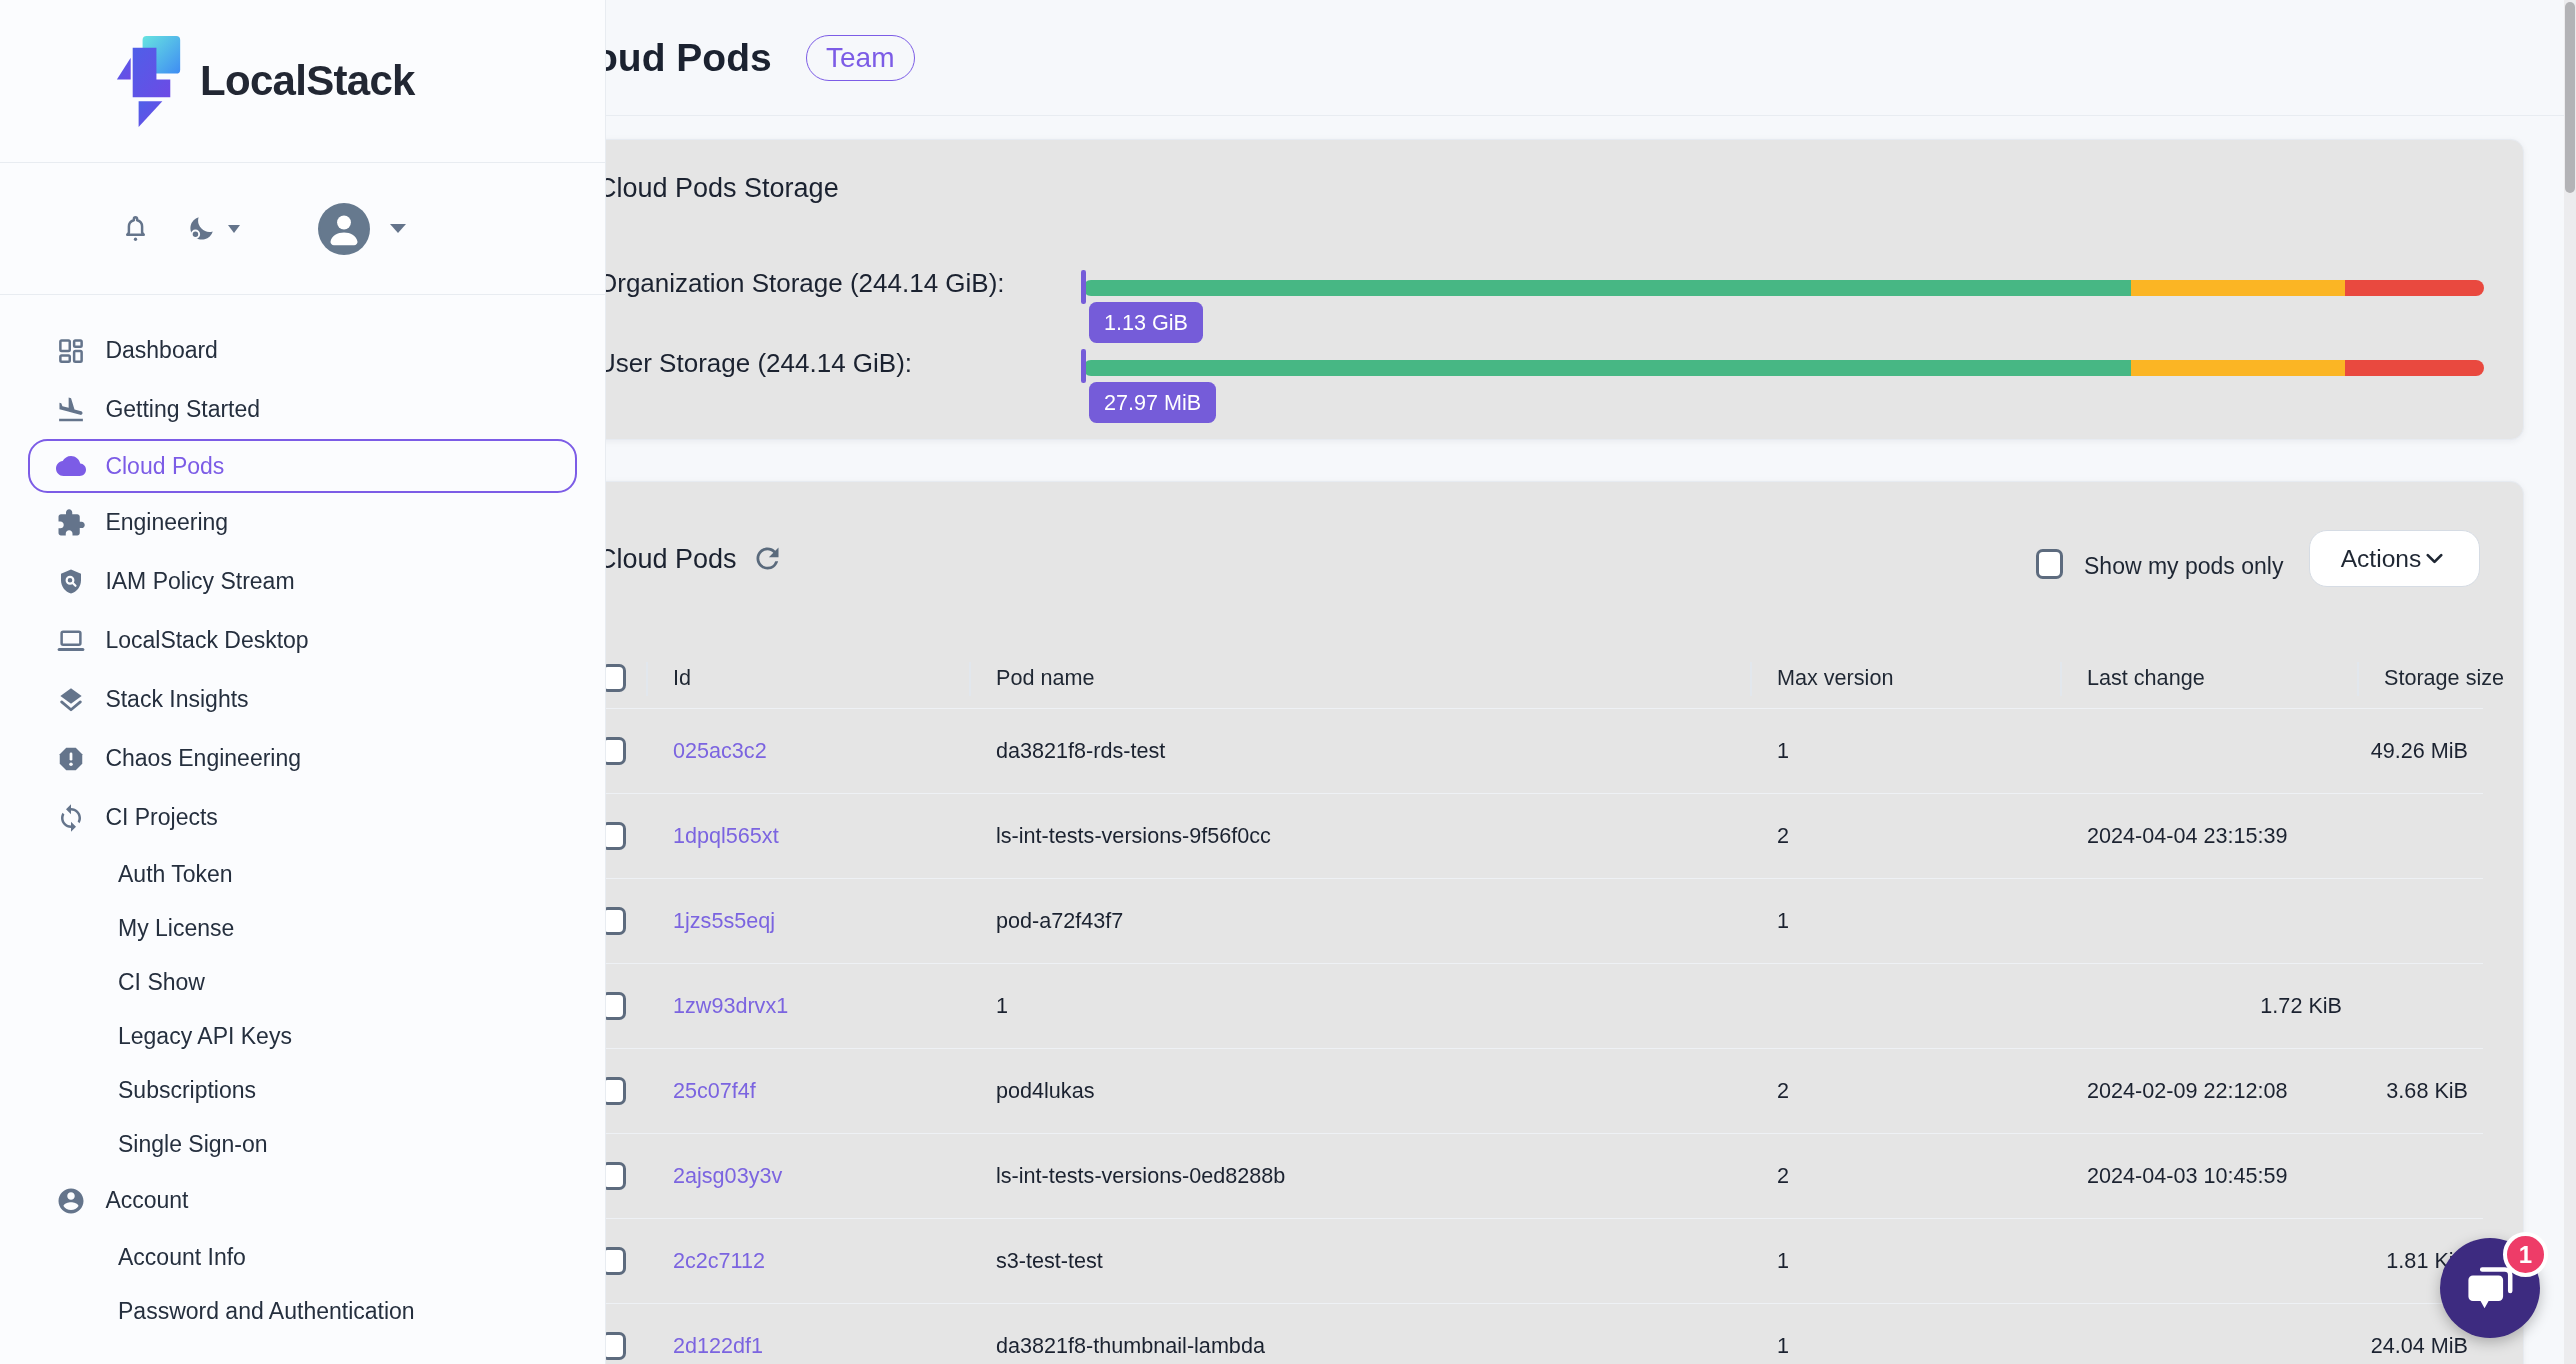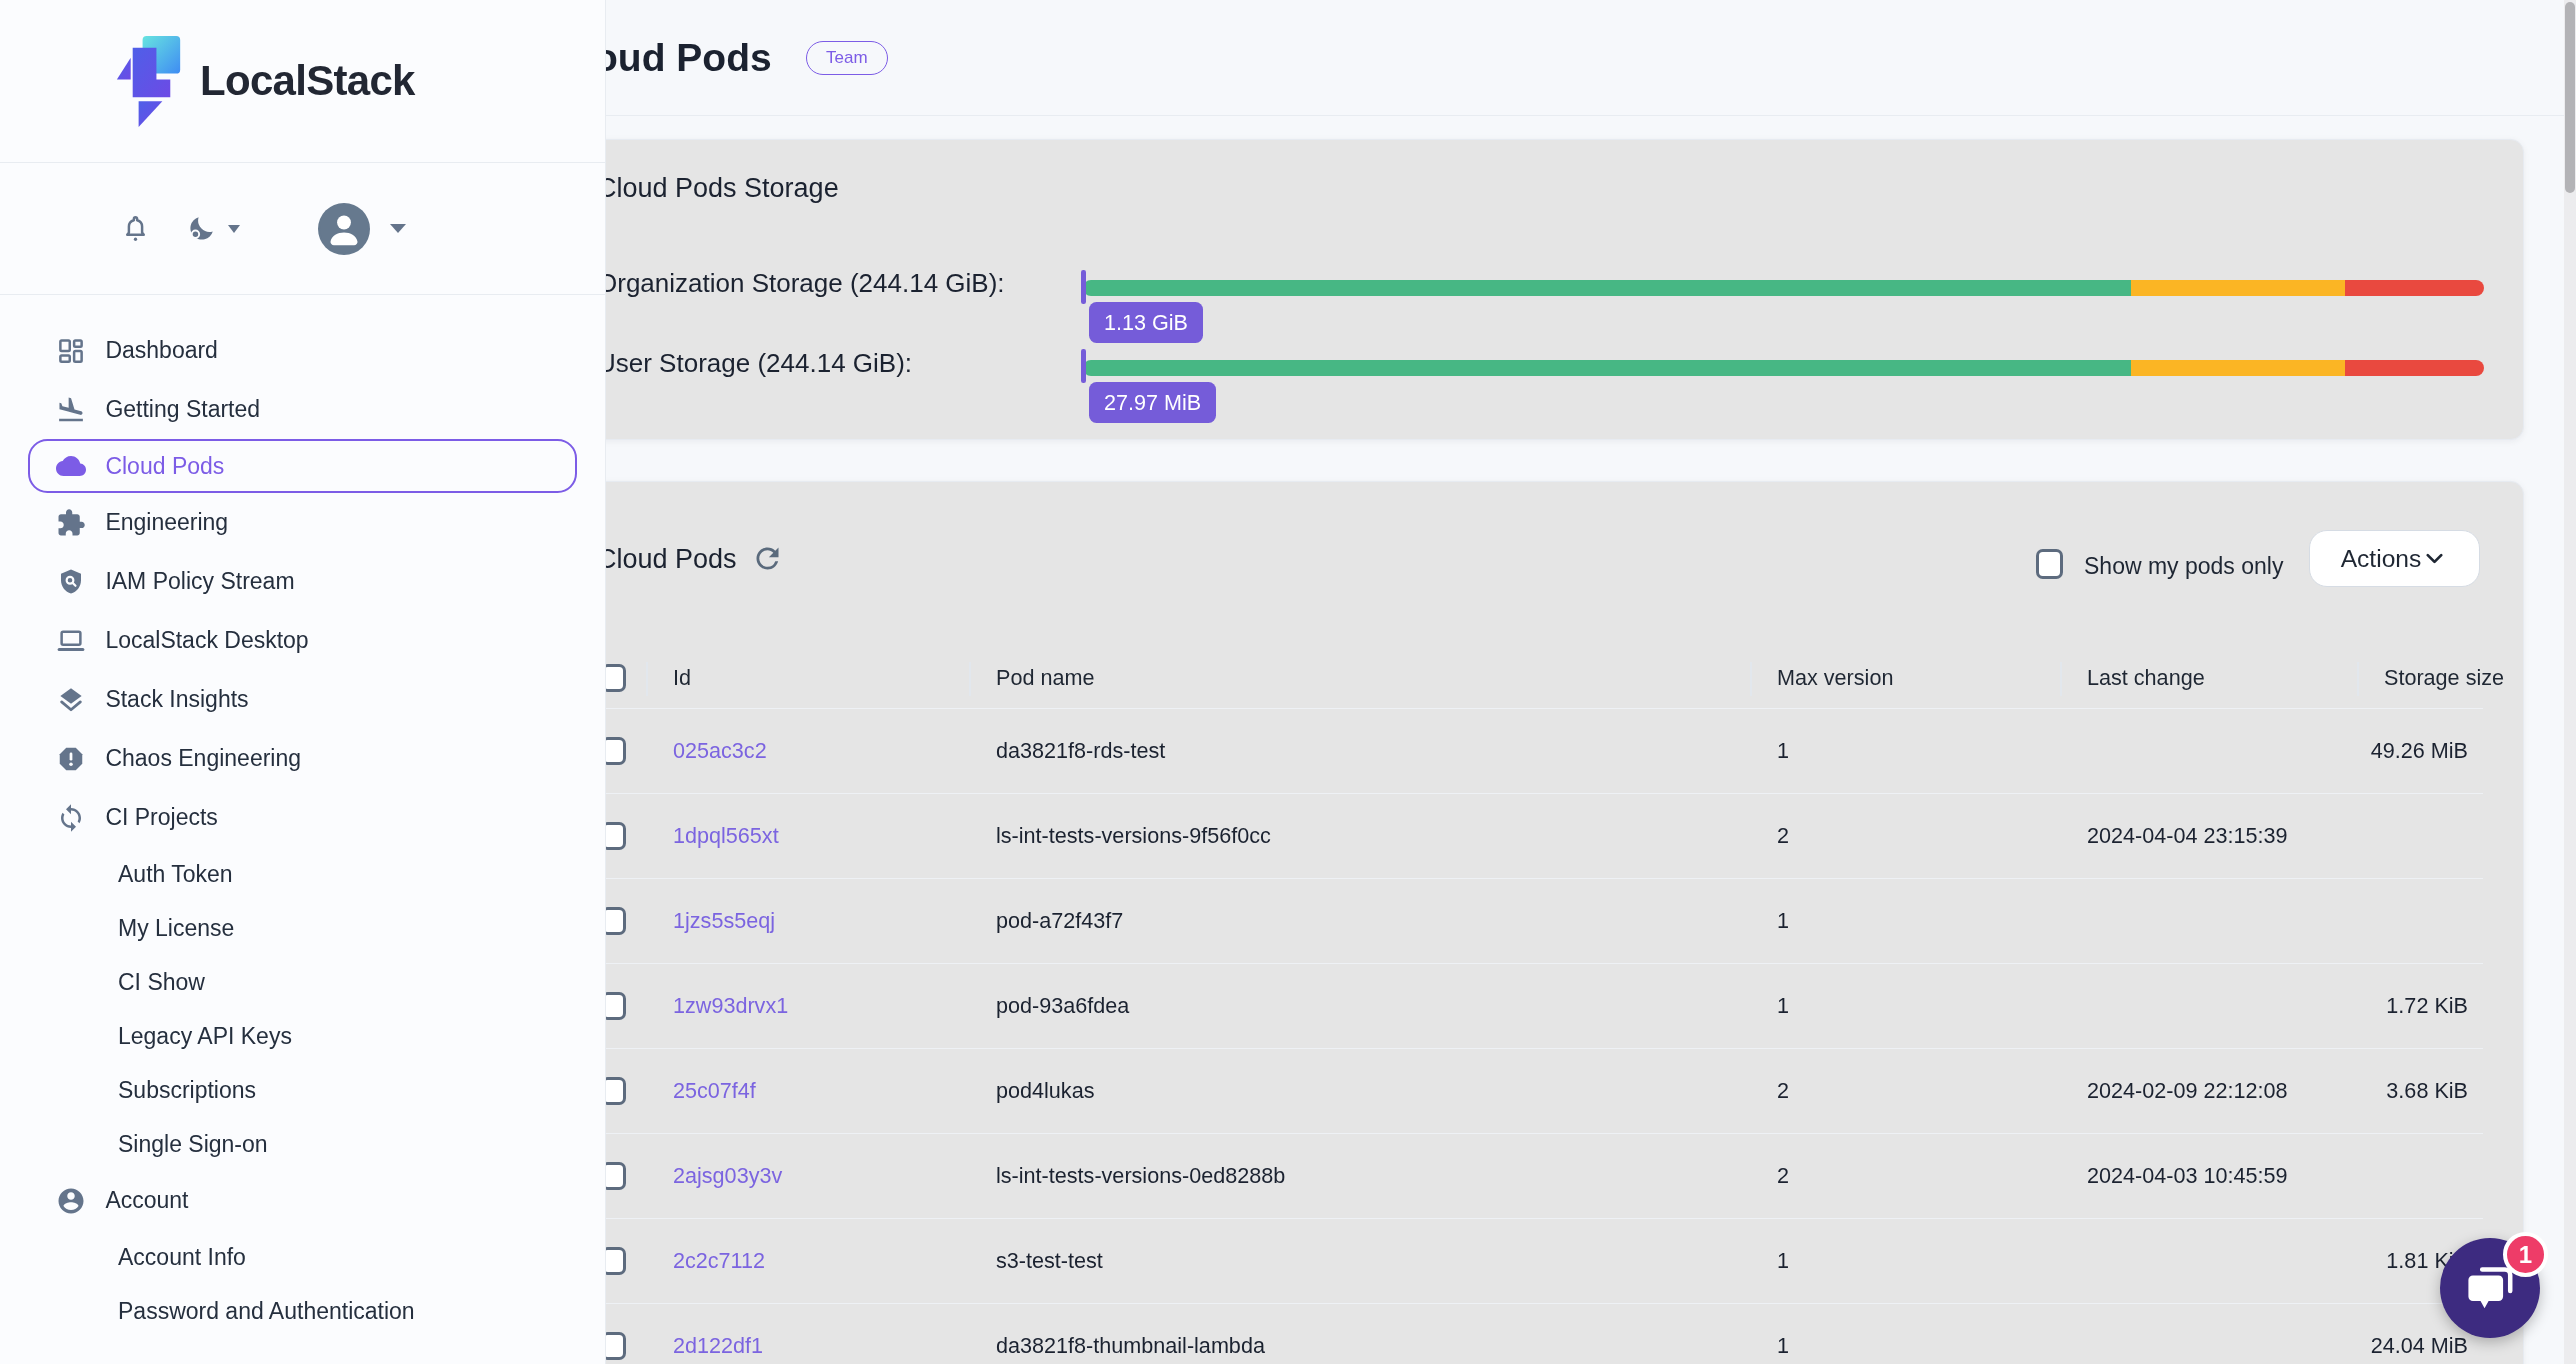--- a/index.html
+++ b/index.html
@@ -23,21 +23,21 @@
   .nav-icon svg { width:30px; height:30px; display:block; }
   .nav-label { margin-left:19.4px; font-size:23px; color:#252f3e; white-space:nowrap; }
   .nav-item.sub { height:54px; padding-left:118px; }
   .nav-item.selected { margin:0 28px; height:54px; padding-left:26px; border:2.2px solid #7c5ce6; border-radius:19.4px; }
   .nav-item.selected .nav-label { color:#7c5ce6; }
 
   
   .main { position:absolute; left:513px; top:0; width:2051px; height:1364px; }
   .page-header { height:116px; display:flex; align-items:center; padding-left:42px; border-bottom:1.5px solid #e8ecf1; }
   .page-title { font-size:39px; font-weight:600; color:#1b2230; }
-  .team-badge { margin-left:34px; border:1.5px solid #7c5ce6; color:#7c5ce6; font-size:17px; padding:6px 19.4px; border-radius:745px;text-align:right; }
+  .team-badge { margin-left:34px; border:1.5px solid #7c5ce6; color:#7c5ce6; font-size:28px; padding:6px 19.4px; border-radius:745px;text-align:right; }
 
   .card { position:relative; margin-left:42px; width:1969px; background:#e5e5e5; border:1.5px solid #e7ebf1; border-radius:13.4px; box-shadow:0 1.5px 6px rgba(16,24,40,.05); }
   .card-storage { margin-top:23px; height:301px; }
   .card-pods { margin-top:41px; height:1044px; border-bottom-left-radius:0; border-bottom-right-radius:0; }
 
   .storage-title { position:absolute; left:41px; top:33px; font-size:27px; color:#1b2230; }
   .storage-label { position:absolute; left:41px; font-size:26px; color:#1b2230; white-space:nowrap; }
   .bar { position:absolute; left:527px; width:1401px; height:16.4px; border-radius:9px; overflow:hidden; display:flex; }
   .seg { height:100%; }
   .bar-marker { position:absolute; left:525px; width:5.2px; height:34px; background:#755cd9; border-radius:2.2px; z-index:2; }
@@ -323,21 +323,20 @@
           <div class="td">pod-a72f43f7</div>
           <div class="td">1</div>
           <div class="td"></div>
           <div class="td right"></div>
         </div>
         <div class="t-row t-body-row">
           <div class="td" style="padding-left:0">
               <div class="row-cb"></div>
             </div>
           <div class="td id-link">1zw93drvx1</div>
-          <div class="td">pod-93a6fdea</div>
           <div class="td">1</div>
           <div class="td"></div>
           <div class="td right">1.72 KiB</div>
         </div>
         <div class="t-row t-body-row">
           <div class="td" style="padding-left:0">
               <div class="row-cb"></div>
             </div>
           <div class="td id-link">25c07f4f</div>
           <div class="td">pod4lukas</div>

